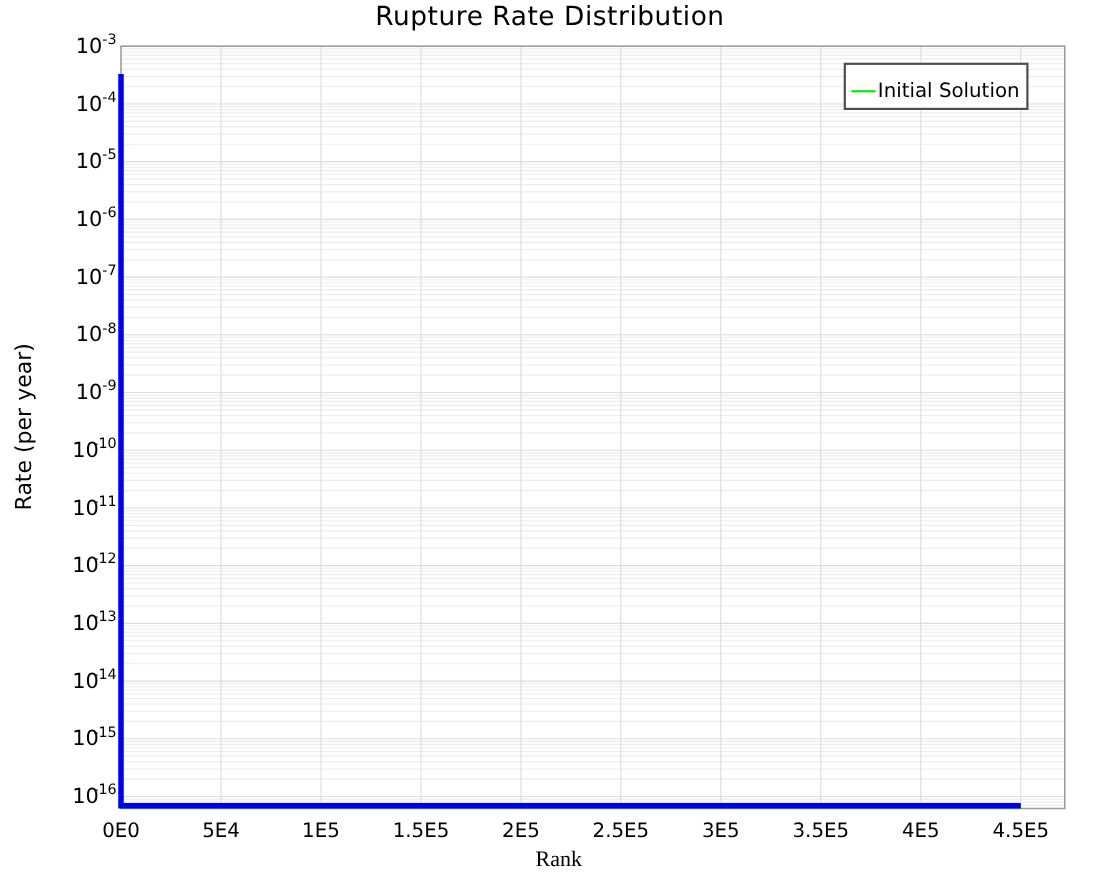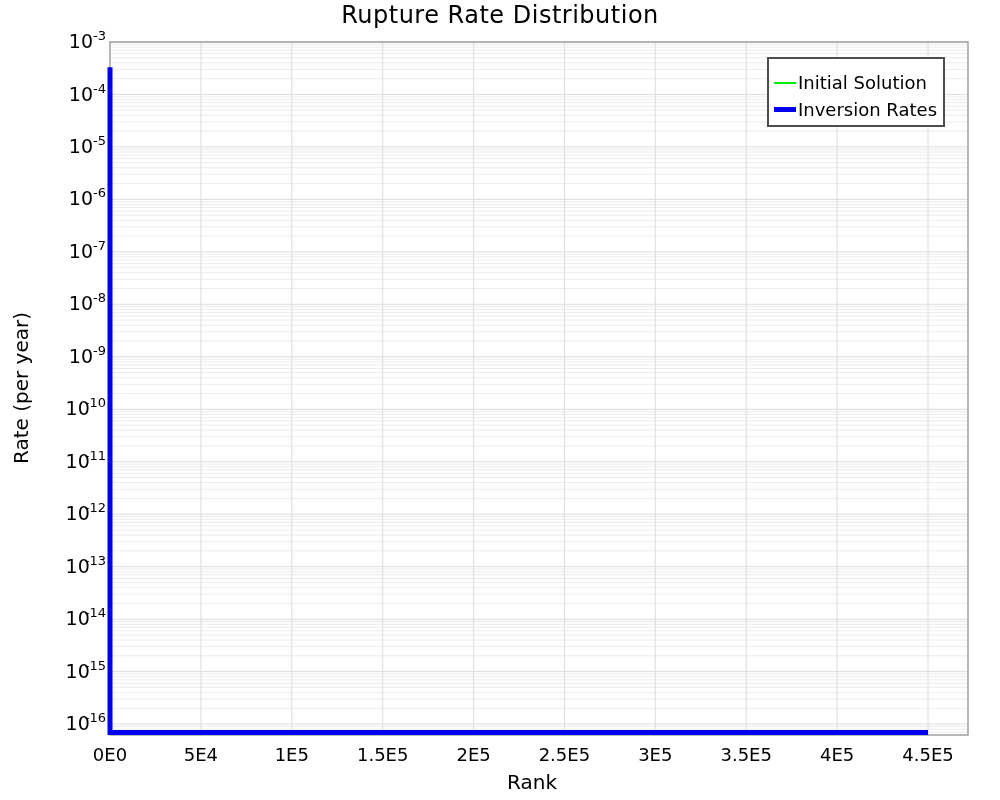--- a/index.html
+++ b/index.html
@@ -8,22 +8,22 @@
     background:#ffffff;
     font-family:"DejaVu Sans","Liberation Sans",sans-serif;
     color:#000;
   }
   .chart-title{
     position:absolute;top:1px;left:0;right:0;
     text-align:center;font-size:24px;font-weight:normal;
     letter-spacing:0.5px;white-space:nowrap;
   }
   .x-axis-label{
-    position:absolute;top:770px;left:532px;transform:translateX(-50%);
-    font-size:20px;white-space:nowrap;
+    position:absolute;top:770px;left:508px;transform:translateX(-50%);
+    font-size:20px;white-space:nowrap;font-family:Liberation Serif, serif;
   }
   .y-axis-label{
     position:absolute;top:388px;left:21px;
     transform:translate(-50%,-50%) rotate(-90deg);
     font-size:20px;white-space:nowrap;
   }
   .plot-svg{position:absolute;top:0;left:0;}
   svg text{font-family:"DejaVu Sans","Liberation Sans",sans-serif;fill:#000;}
   .legend{
     position:absolute;left:767px;top:57px;
@@ -211,17 +211,13 @@
   </svg>
 
 <div class="y-axis-label">Rate (per year)</div>
 <div class="x-axis-label">Rank</div>
 
 <div class="legend">
   <div class="legend-row">
     <span class="legend-swatch" style="background: rgb(0, 238, 0); height: 2px;"></span>
     <span class="legend-label">Initial Solution</span>
   </div>
-  <div class="legend-row">
-    <span class="legend-swatch" style="background: rgb(0, 0, 238); height: 5px;"></span>
-    <span class="legend-label">Inversion Rates</span>
-  </div>
 </div>
 
 </body></html>

